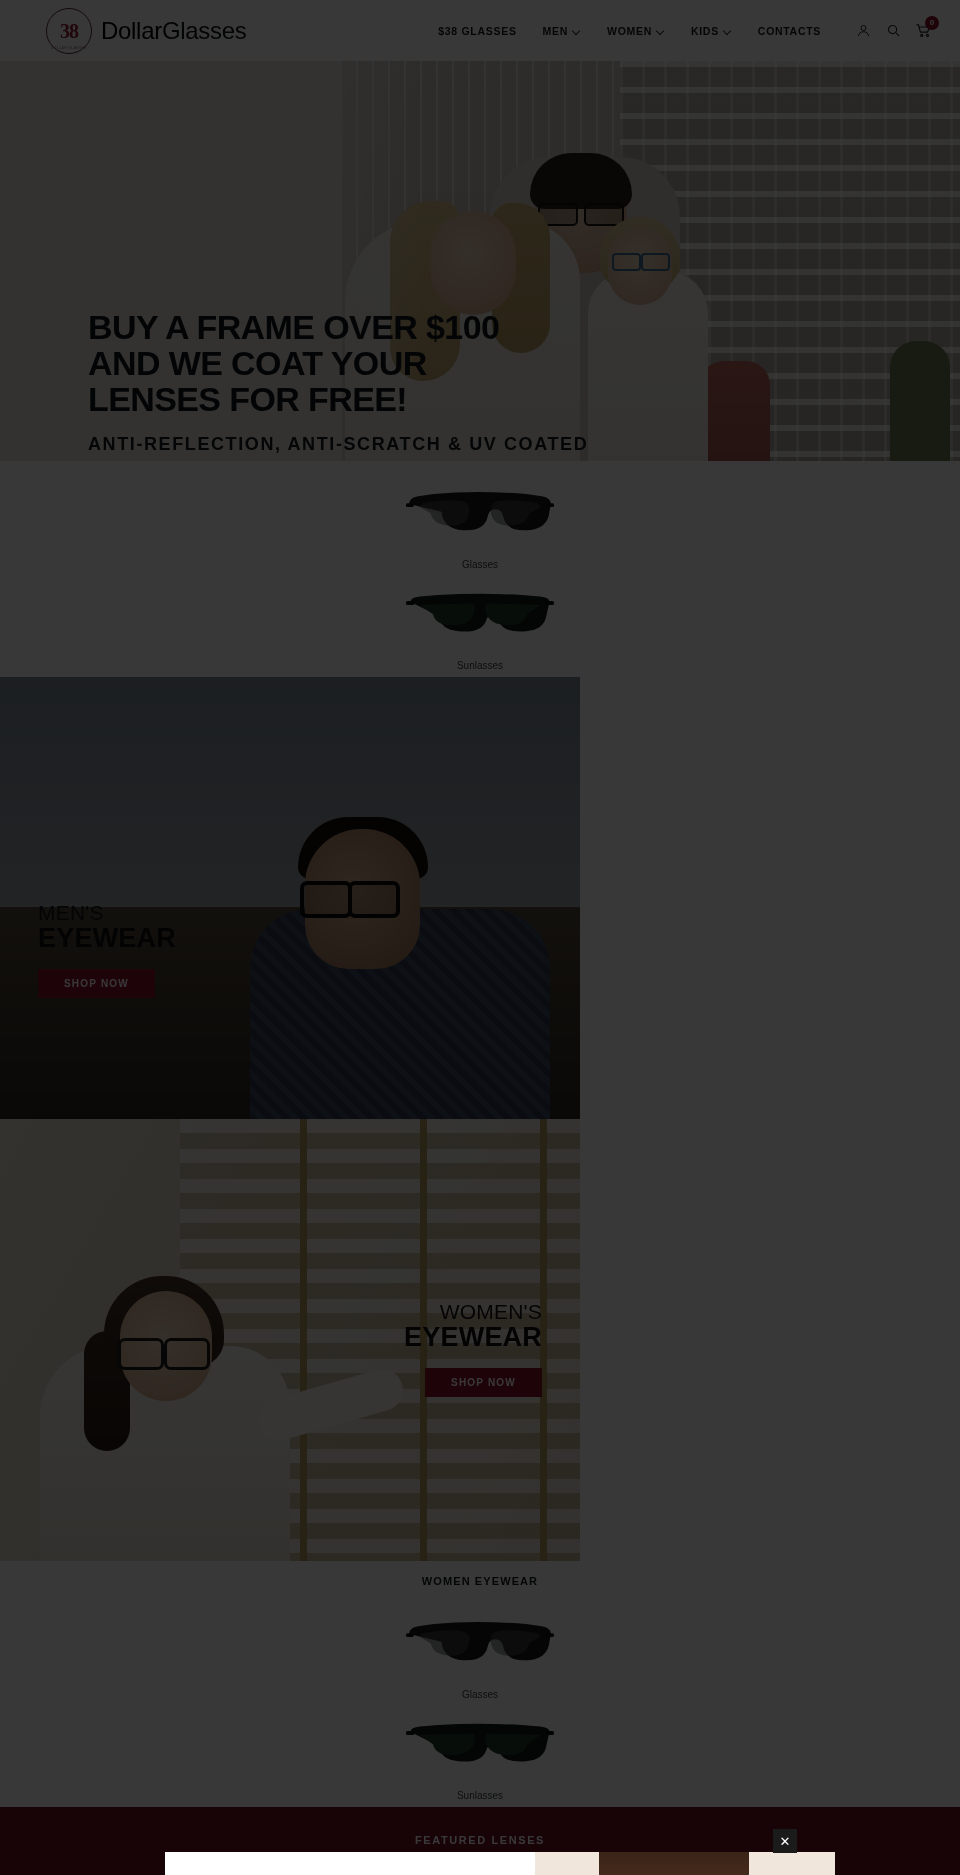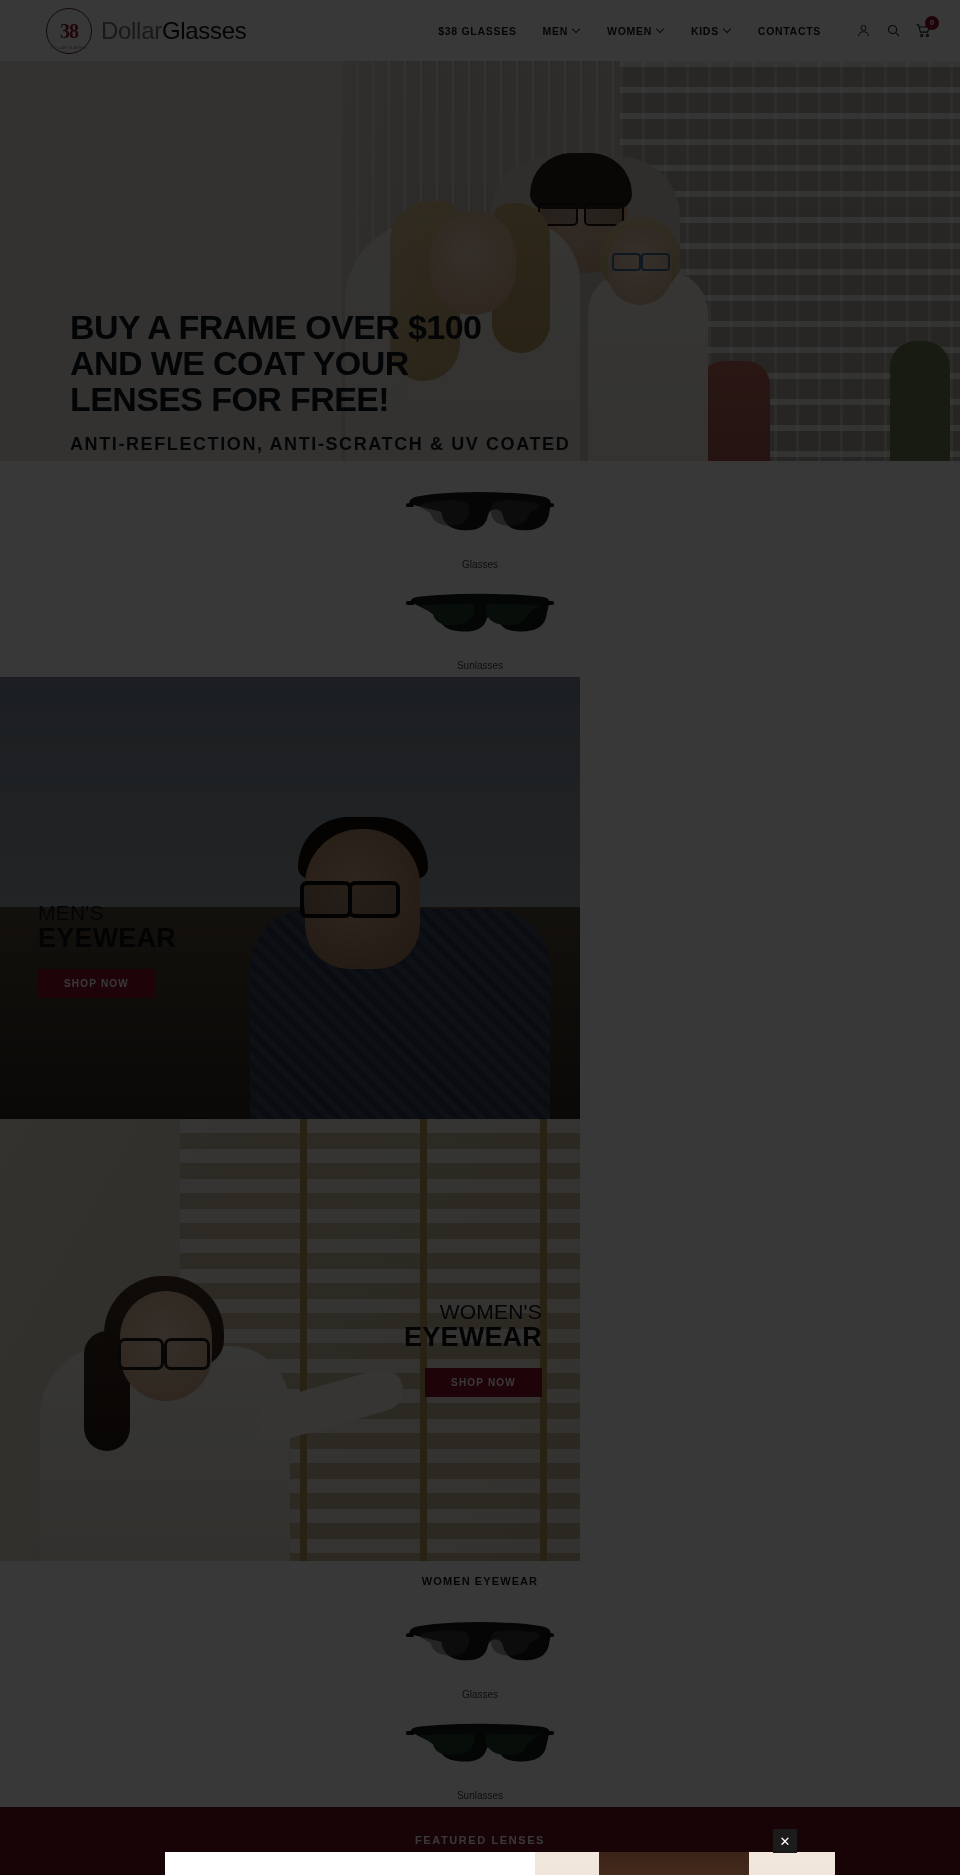--- a/index.html
+++ b/index.html
@@ -42,29 +42,29 @@
     font-family: "Liberation Serif", serif;
     font-size: 20px; font-weight: 700; color: #8e2034;
     letter-spacing: -1px; line-height: 1;
   }
   .logo-mark .msub {
     position: absolute; bottom: 3px; left: 0; right: 0;
     text-align: center; font-size: 3.4px; color: #8a6a70;
     letter-spacing: .4px;
   }
   .logo-text { font-size: 24px; letter-spacing: -.3px; white-space: nowrap; }
-  .logo-text .t1 { color: #737373; font-weight: 400; }
+  .logo-text .t1 { color: #000000; font-weight: 400; }
   .logo-text .t2 { color: #111418; font-weight: 400; }
 
   .nav {
     margin-left: auto;
     display: flex; align-items: center; gap: 0;
   }
   .nav-item {
-    display: flex; gap: 5px;
+    display: flex; align-items: center; gap: 5px;
     font-size: 10.5px; font-weight: 700; letter-spacing: .7px;
     color: #15181c; text-transform: uppercase;
     padding: 0 13px; cursor: pointer; white-space: nowrap;
   }
   .caret { display: inline-block; width: 8px; height: 8px; position: relative; }
   .caret::after {
     content: ""; position: absolute; left: 0; top: 1px;
     width: 5px; height: 5px;
     border-right: 1.3px solid #2a2e33; border-bottom: 1.3px solid #2a2e33;
     transform: rotate(45deg);
@@ -179,21 +179,21 @@
   }
   .f-cactus {
     position: absolute; right: 10px; bottom: 0; width: 60px; height: 120px;
     background: #6f7a55; border-radius: 26px 26px 0 0;
   }
   .hero-left-fade {
     position: absolute; left: 0; top: 0; width: 420px; height: 100%;
     background: linear-gradient(to right, #e8e5e0 55%, rgba(232,229,224,0));
   }
 
-  .hero-copy { position: absolute; left: 70px; top: 248px; }
+  .hero-copy { position: absolute; left: 88px; top: 248px; }
   .hero-h1 {
     font-size: 34px; line-height: 1.06; font-weight: 700;
     letter-spacing: -.6px; color: #101317; white-space: pre-line;
   }
   .hero-sub {
     margin-top: 17px; font-size: 18px; font-weight: 700;
     letter-spacing: 1.6px; color: #14171b;
   }
 
   

